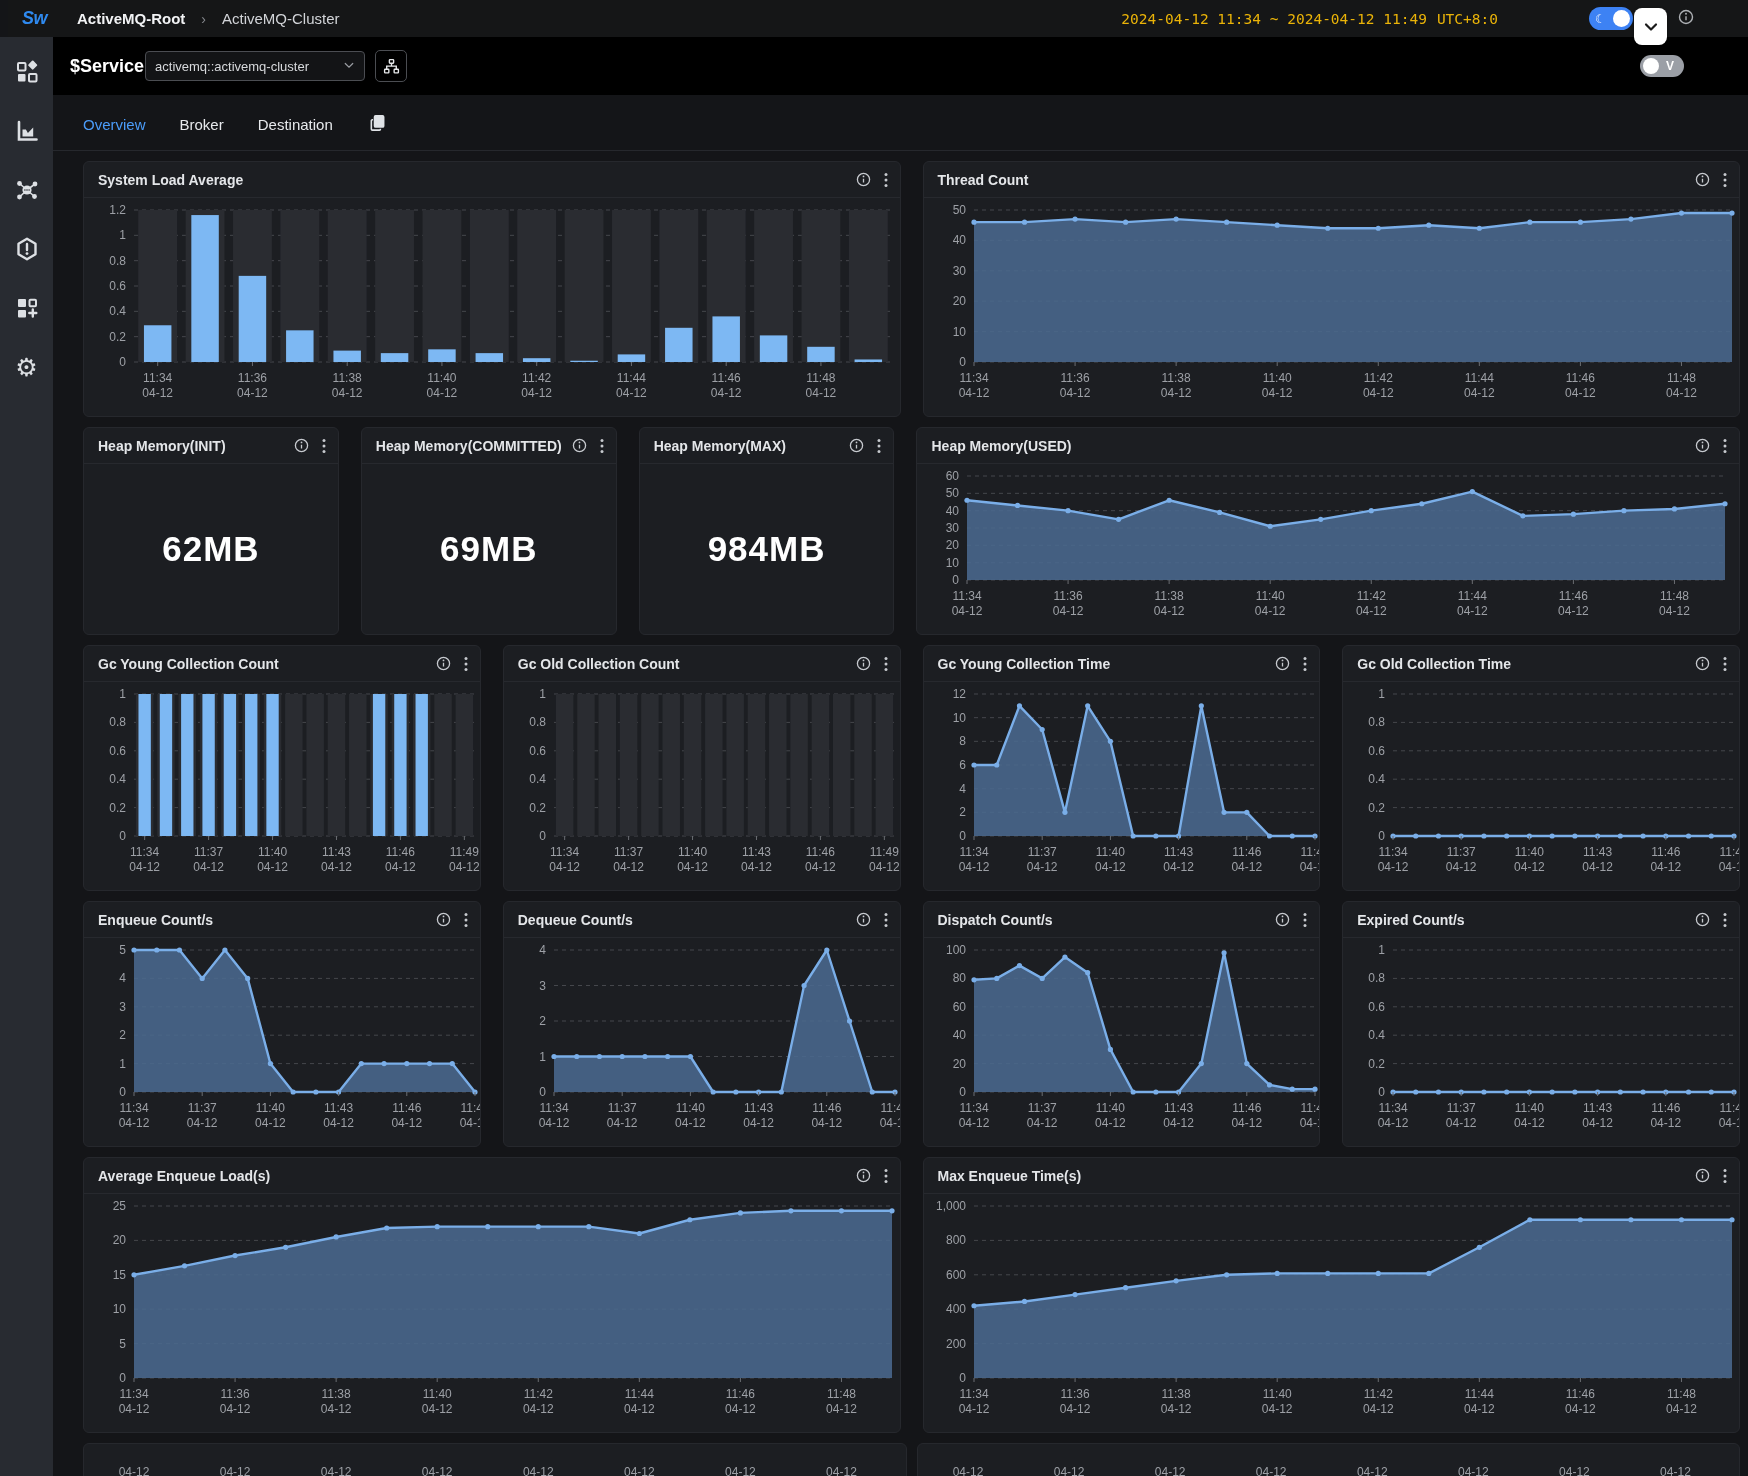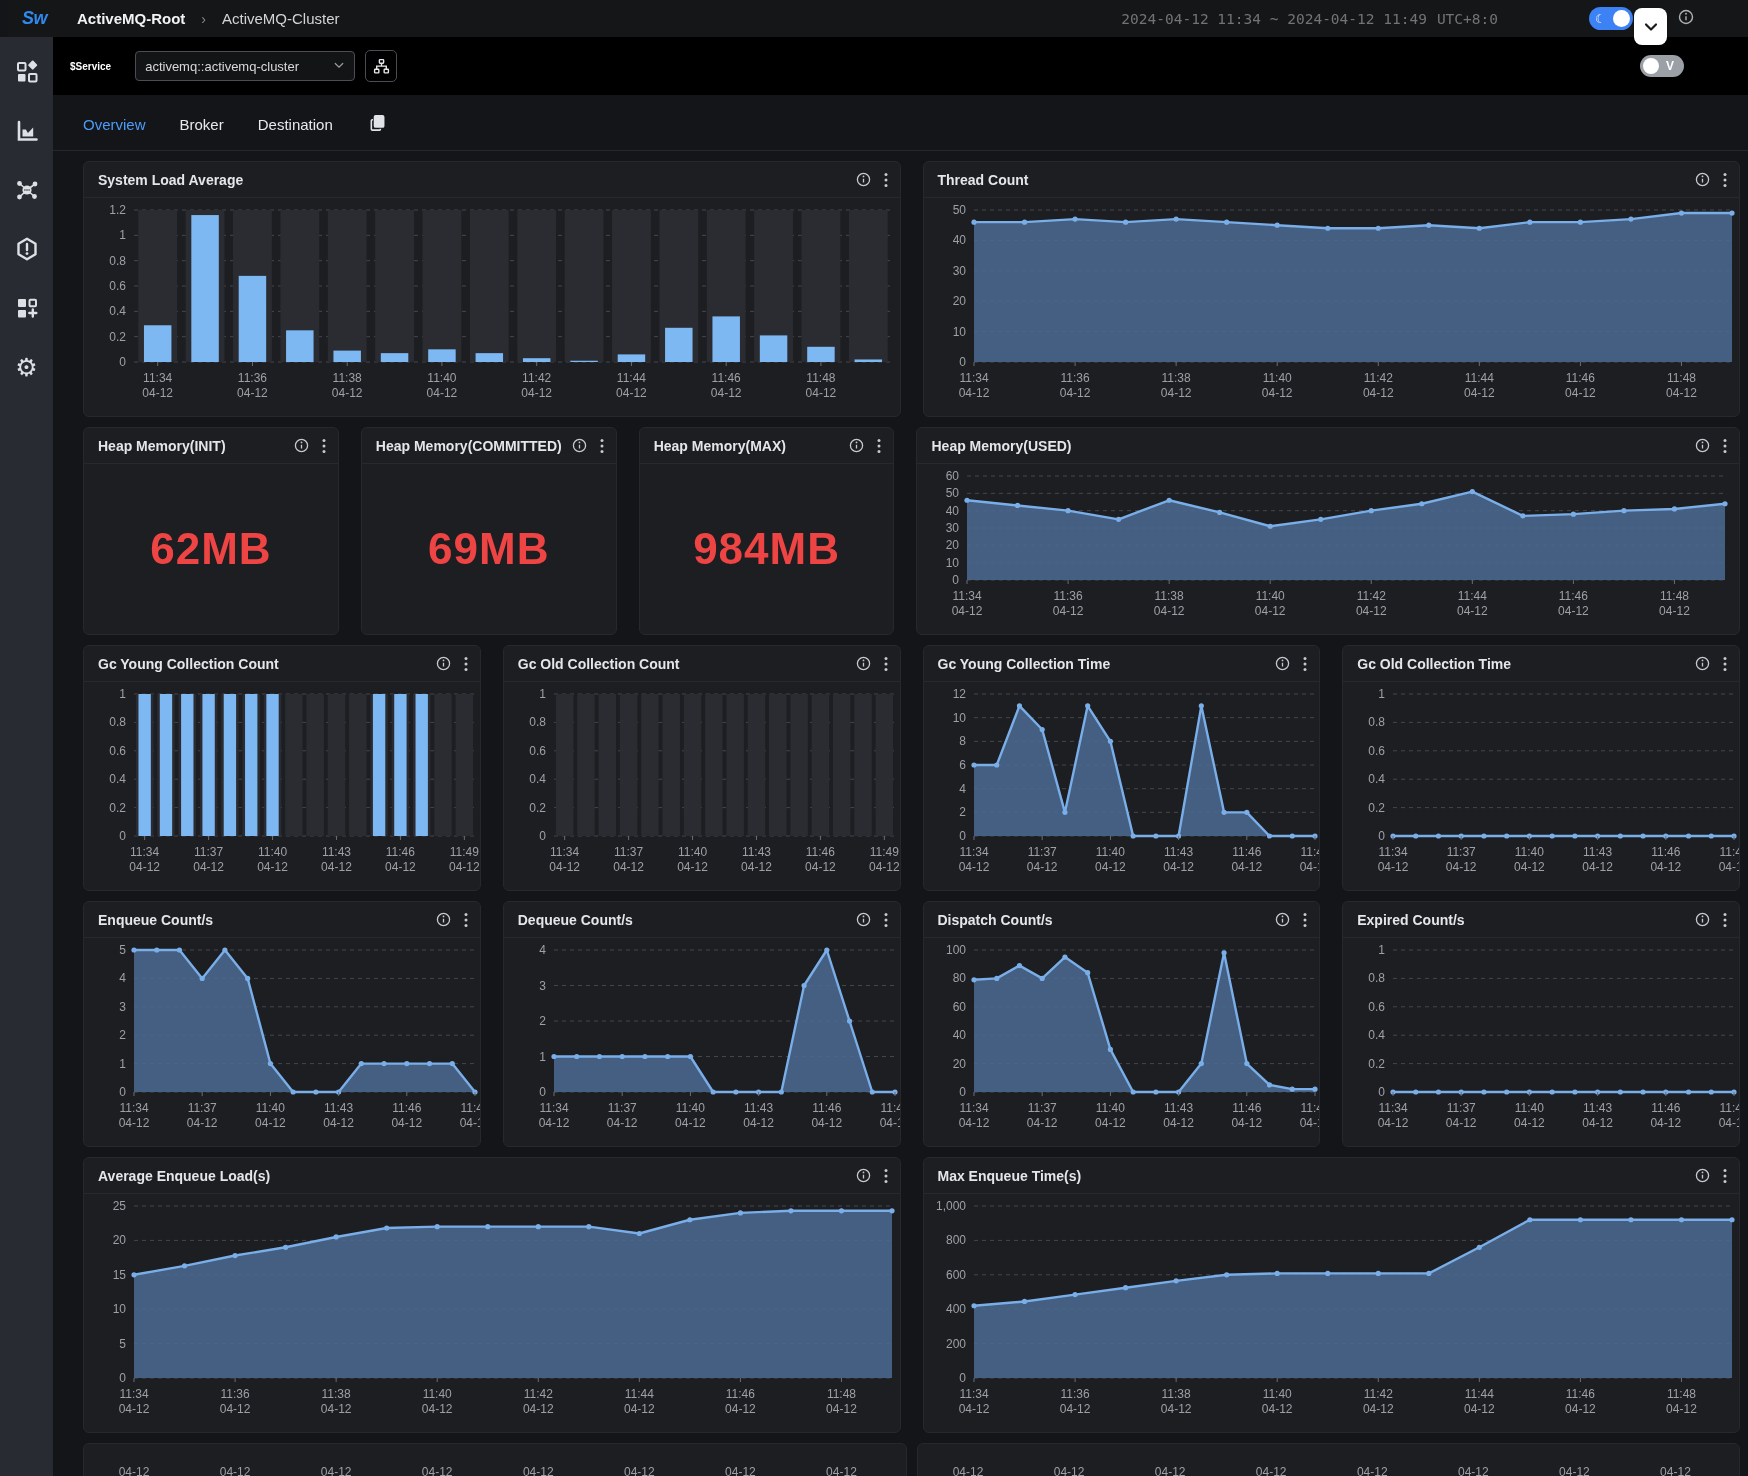--- a/index.html
+++ b/index.html
@@ -9,33 +9,33 @@
   
   .topbar{position:absolute;top:0;left:8px;width:1748px;height:37px;background:#151617;
     display:flex;align-items:center;z-index:30;}
   .logo{width:53px;text-align:center;font-weight:700;font-size:18px;font-style:italic;
     color:#2f8af0;letter-spacing:-.5px;}
   .crumbs{display:flex;align-items:center;gap:16px;margin-left:16px;font-size:15px;}
   .crumb-root{color:#f2f3f5;font-weight:700;}
   .crumb-sep{color:#85888d;font-size:14px;}
   .crumb-leaf{color:#d2d4d8;}
   .timewrap{position:absolute;right:258px;top:0;height:37px;display:flex;align-items:center;gap:10px;
-    font-family:"DejaVu Sans Mono",monospace;font-size:14.5px;color:#737373;}
+    font-family:"DejaVu Sans Mono",monospace;font-size:14.5px;color:#eab308;}
   .toggle-pill{position:absolute;right:123px;top:7px;width:44px;height:23px;border-radius:12px;
     display:flex;align-items:center;padding:0 3px;}
   .toggle-pill .moon{color:#fff;font-size:12px;margin-left:3px;}
   .toggle-pill .knob{width:17px;height:17px;border-radius:50%;background:#fff;margin-left:auto;}
   .hdr-btn{position:absolute;right:89px;top:8px;width:33px;height:37px;background:#fff;border-radius:8px;
     display:flex;align-items:center;justify-content:center;z-index:40;box-shadow:0 1px 3px rgba(0,0,0,.5);}
   .hdr-info{position:absolute;right:62px;top:9px;color:#aeb1b5;}
 
   
   .toolbar{position:absolute;top:37px;left:53px;width:1695px;height:58px;background:#000;
     display:flex;align-items:center;padding-left:17px;z-index:20;}
-  .svc-label{color:#fff;font-size:10px;font-weight:700;margin-right:24px;}
+  .svc-label{color:#fff;font-size:18px;font-weight:700;margin-right:1px;}
   .svc-select{width:220px;height:30px;border:1px solid #4b4d52;border-radius:4px;background:#131416;
     display:flex;align-items:center;padding:0 9px;color:#d7d9dc;font-size:13px;}
   .svc-select .chev{margin-left:auto;color:#9a9da2;}
   .topo-btn{width:32px;height:32px;border:1px solid #4b4d52;border-radius:5px;margin-left:10px;
     display:flex;align-items:center;justify-content:center;color:#e8eaec;}
   .tb-toggle{position:absolute;right:64px;top:18px;width:44px;height:22px;border-radius:11px;background:#9b9fa6;
     display:flex;align-items:center;padding:0 3px;}
   .tb-toggle .knob{width:16px;height:16px;border-radius:50%;background:#fff;}
   .tb-toggle .vlab{color:#fff;font-size:12px;font-weight:700;margin-left:7px;}
 
@@ -61,21 +61,21 @@
 
   .panel{background:#1c1e22;border:1px solid #26282d;border-radius:6px;overflow:hidden;}
   .phead{height:36px;display:flex;align-items:center;padding:0 12px 0 14px;border-bottom:1px solid #27292e;}
   .ptitle{color:#e4e6e9;font-size:14px;font-weight:700;flex:1;}
   .picons{display:flex;align-items:center;gap:13px;color:#c6c9ce;}
   .picons svg{display:block;cursor:pointer;}
 
   .chart{position:relative;width:100%;}
   .c-r1{height:218px;} .c-r2{height:170px;} .c-r34{height:208px;} .c-r5{height:238px;}
   .value-wrap{height:170px;display:flex;align-items:center;justify-content:center;}
-  .value-big{color:#ef4444;font-size:44px;font-weight:700;letter-spacing:1px;}
+  .value-big{color:#ffffff;font-size:35px;font-weight:700;letter-spacing:1px;}
 
   .cutoff{display:grid;grid-template-columns:1fr 1fr;gap:10px;padding:0 8px 0 30px;}
   .cut-panel{background:#1c1e22;border:1px solid #26282d;border-radius:6px 6px 0 0;height:42px;
     position:relative;overflow:hidden;}
 </style>
 </head>
 <body>
 
 <div class="topbar">
   <div class="logo">Sw</div>

